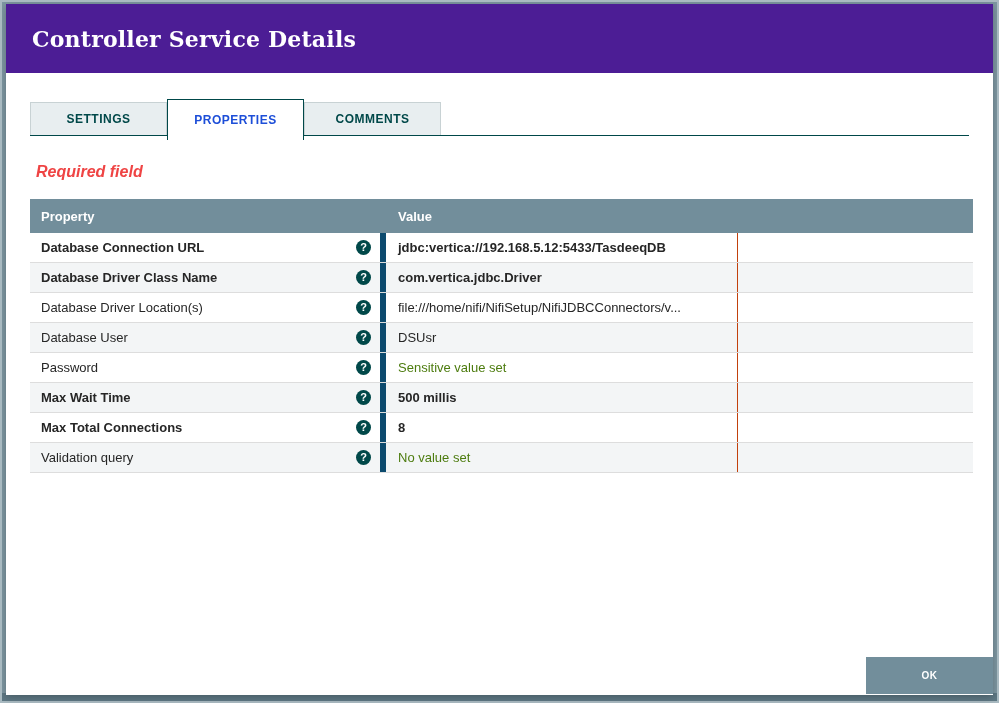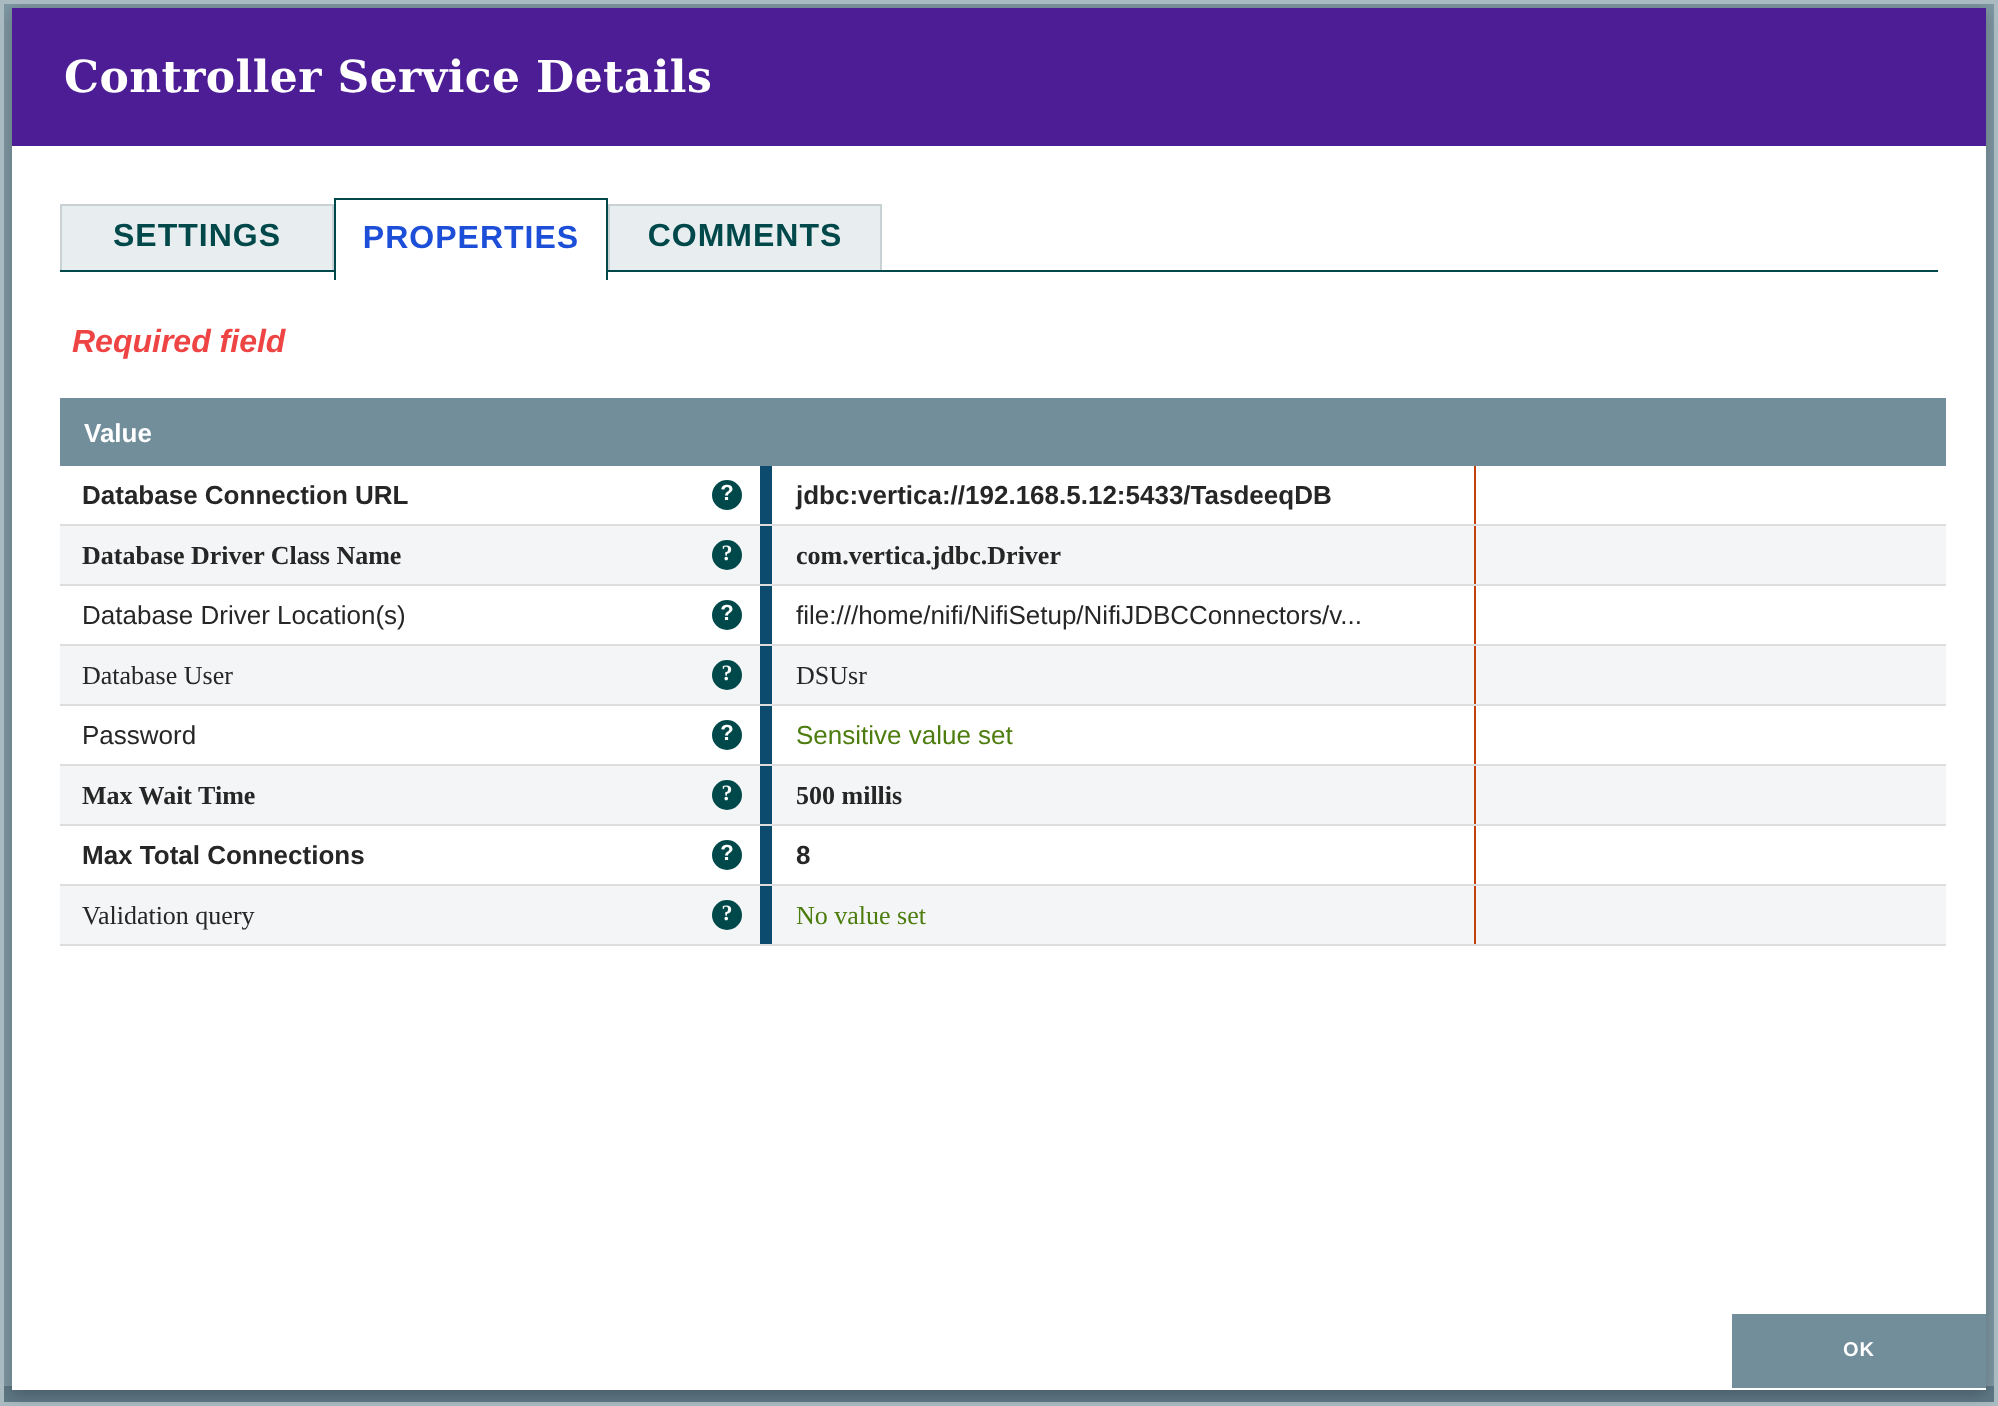--- a/index.html
+++ b/index.html
@@ -64,21 +64,21 @@
   }
   .tab {
     width: 137px;
     height: 33px;
     background: #e8eef0;
     border: 1px solid #c8d2d4;
     border-bottom: none;
     display: flex;
     align-items: center;
     justify-content: center;
-    font-size: 16px;
+    font-size: 12px;
     font-weight: bold;
     letter-spacing: 0.5px;
     color: #004849;
     cursor: pointer;
   }
   .tab.active {
     background: #ffffff;
     border: 1px solid #004849;
     border-bottom: none;
     height: 41px;
@@ -112,21 +112,21 @@
   .thead .hcell-prop { width: 356px; padding-left: 11px; }
   .thead .hcell-val  { width: 352px; padding-left: 12px; }
   .thead .hcell-extra { flex: 1; }
   .trow {
     display: flex;
     align-items: stretch;
     height: 30px;
     border-bottom: 1px solid #dddddd;
     background: #ffffff;
   }
-  .trow.stripe { background: #f3f5f6; font-family: Liberation Serif, serif; }
+  .trow.stripe { background: #f3f5f6; }
   .cell { display: flex; align-items: center; }
   .cell-prop {
     width: 356px;
     padding: 0 9px 0 11px;
     justify-content: space-between;
     border-right: 6px solid #0c4a6e;
   }
   .cell-val {
     width: 352px;
     padding-left: 12px;
@@ -195,20 +195,21 @@
           </div>
           <div class="tab">
             <span>COMMENTS</span>
           </div>
         </div>
 
       <div class="required-field">Required field</div>
 
       <div class="ptable">
         <div class="thead">
+          <div class="hcell-prop">Property</div>
           <div class="hcell-val">Value</div>
           <div class="hcell-extra"></div>
         </div>
         <div>
             <div class="trow">
               <div class="cell cell-prop">
                 <span class="prop-name req">Database Connection URL</span>
                 <span class="help-icon">?</span>
               </div>
               <div class="cell cell-val">

